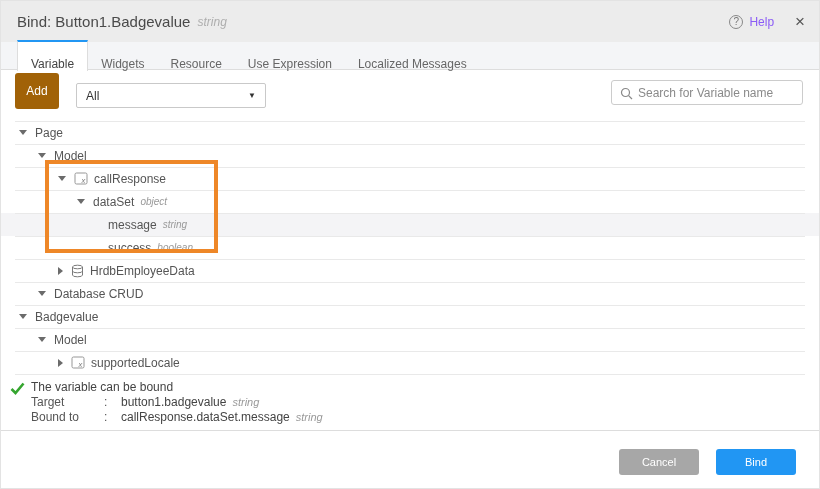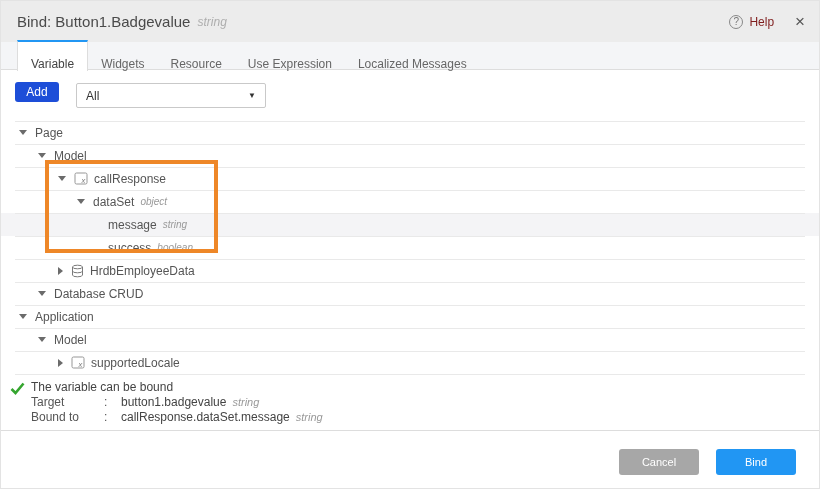--- a/index.html
+++ b/index.html
@@ -7,31 +7,31 @@
   body { font-family:"Liberation Sans", sans-serif; background:#fff; color:#555; overflow:hidden; }
   .dialog { position:relative; width:820px; height:489px; background:#fff; border:1px solid #e3e3e3; }
 
   
   .hdr { position:absolute; top:0; left:0; right:0; height:41px; background:#ececec; display:flex; align-items:center; padding:0 14px 0 16px; }
   .hdr-title { font-size:15px; color:#4a4a4a; }
   .hdr-type { font-size:12px; font-style:italic; color:#aeaeae; margin-left:7px; }
   .hdr-right { margin-left:auto; display:flex; align-items:center; gap:7px; }
   .help-wrap { display:flex; align-items:center; gap:6px; cursor:pointer; }
   .help-circ { width:14px; height:14px; border:1px solid #888; border-radius:50%; font-size:10px; color:#777; display:flex; align-items:center; justify-content:center; line-height:1; }
-  .help-txt { font-size:12px; color:#7f1d1d; }
+  .help-txt { font-size:12px; color:#8b5cf6; }
   .close-x { font-size:17px; color:#555; margin-left:14px; cursor:pointer; line-height:1; }
 
   
   .tabs { position:absolute; top:41px; left:0; right:0; height:28px; background:#f4f5f7; border-bottom:1px solid #ddd; display:flex; padding-left:16px; }
   .tab { padding:8px 13px; line-height:28px; font-size:12px; color:#666; cursor:pointer; white-space:nowrap; }
   .tab.active { position:relative; top:-2px; height:31px; line-height:29px; background:#fff; border-left:1px solid #ddd; border-right:1px solid #ddd; border-top:2px solid #2196f3; color:#444; z-index:2; }
 
   
   .toolbar { position:absolute; top:70px; left:0; right:0; height:48px; background:#fff; }
-  .btn-add { position:absolute; left:14px; top:11px; width:44px; height:20px; background:#1d4ed8; color:#fff; border:none; border-radius:3px; font-size:12px; font-family:inherit; cursor:pointer; }
+  .btn-add { position:absolute; left:14px; top:2px; width:44px; height:36px; background:#a16207; color:#fff; border:none; border-radius:3px; font-size:12px; font-family:inherit; cursor:pointer; }
   .filter { position:absolute; left:67px; top:12px; width:190px; height:25px; border:1px solid #c9c9c9; border-radius:2px; background:#fff; display:flex; align-items:center; padding:0 9px; font-size:12px; color:#333; cursor:pointer;margin-left:8px; }
   .filter .caret { margin-left:auto; font-size:8px; color:#333; }
   .search { position:absolute; right:16px; top:9px; width:192px; height:25px; border:1px solid #ccc; border-radius:3px; background:#fff; }
   .search svg { position:absolute; left:8px; top:6px; }
   .search input { position:absolute; left:26px; top:0; width:160px; height:23px; border:none; outline:none; font-size:12px; color:#444; font-family:inherit; }
   .search input::placeholder { color:#8a8a8a; }
 
   
   .tree { position:absolute; top:120px; left:0; right:0; height:254px;border-radius:14px; }
   .trow { position:relative; height:23px; display:flex; align-items:center; font-size:12px; color:#555; cursor:pointer; }
@@ -87,20 +87,27 @@
     <div class="tab">Use Expression</div>
     <div class="tab">Localized Messages</div>
   </div>
 
   <div class="toolbar">
     <button class="btn-add">Add</button>
     <div class="filter">
       <span>All</span>
       <span class="caret">▼</span>
     </div>
+    <div class="search">
+      <svg width="13" height="13" viewBox="0 0 13 13">
+          <circle cx="5.5" cy="5.5" r="4" fill="none" stroke="#888" stroke-width="1.2"></circle>
+          <line x1="8.6" y1="8.6" x2="12" y2="12" stroke="#888" stroke-width="1.2"></line>
+        </svg>
+      <input placeholder="Search for Variable name" style="">
+    </div>
   </div>
 
   <div class="tree">
     <div class="trow lvl0">
       <span class="tri down"></span>
       <span>Page</span>
     </div>
     <div class="trow lvl1">
       <span class="tri down"></span>
       <span>Model</span>
@@ -138,21 +145,21 @@
           </svg>
       </span>
       <span>HrdbEmployeeData</span>
     </div>
     <div class="trow lvl1">
       <span class="tri down"></span>
       <span>Database CRUD</span>
     </div>
     <div class="trow lvl0">
       <span class="tri down"></span>
-      <span>Application</span>
+      <span>Badgevalue</span>
     </div>
     <div class="trow lvl1">
       <span class="tri down"></span>
       <span>Model</span>
     </div>
     <div class="trow lvl2">
       <span class="tri right"></span>
       <span class="node-ic">
         <svg width="14" height="13" viewBox="0 0 14 13">
             <rect x="1" y="1" width="12" height="11" rx="1.5" fill="none" stroke="#979797"></rect>

